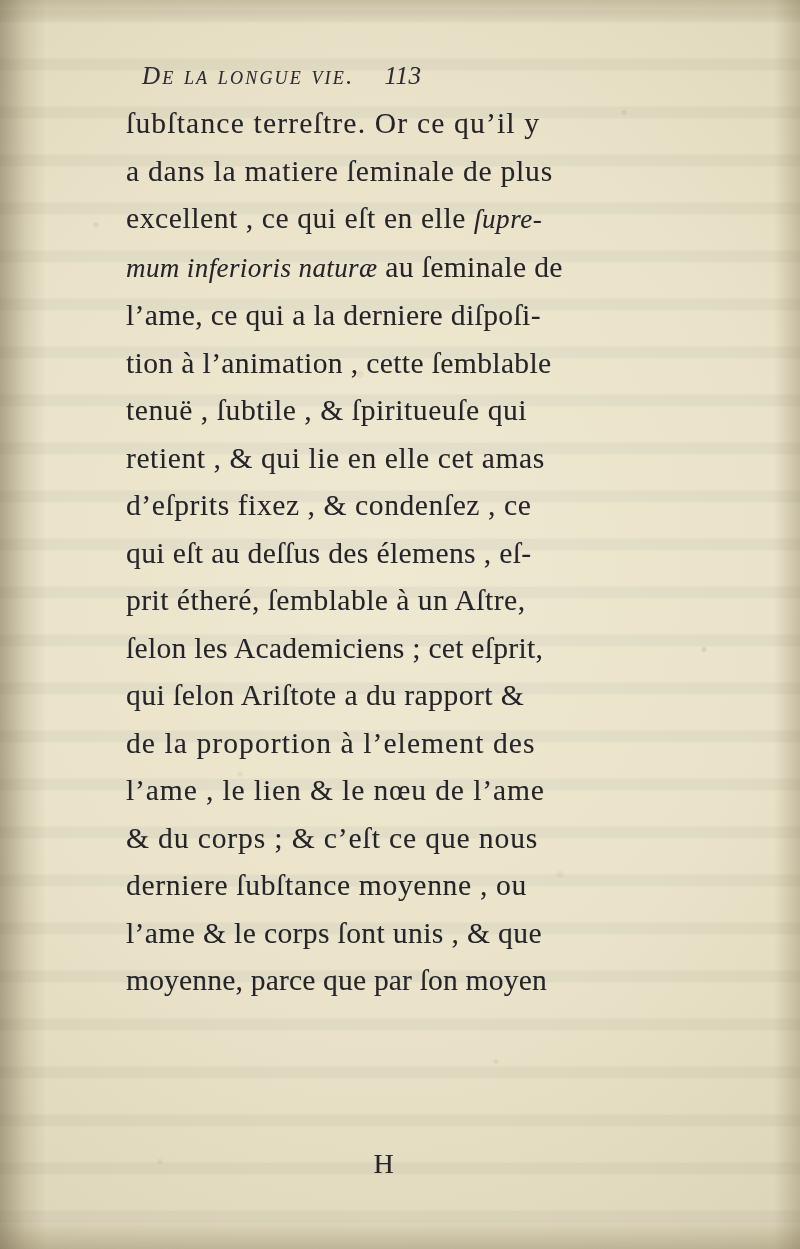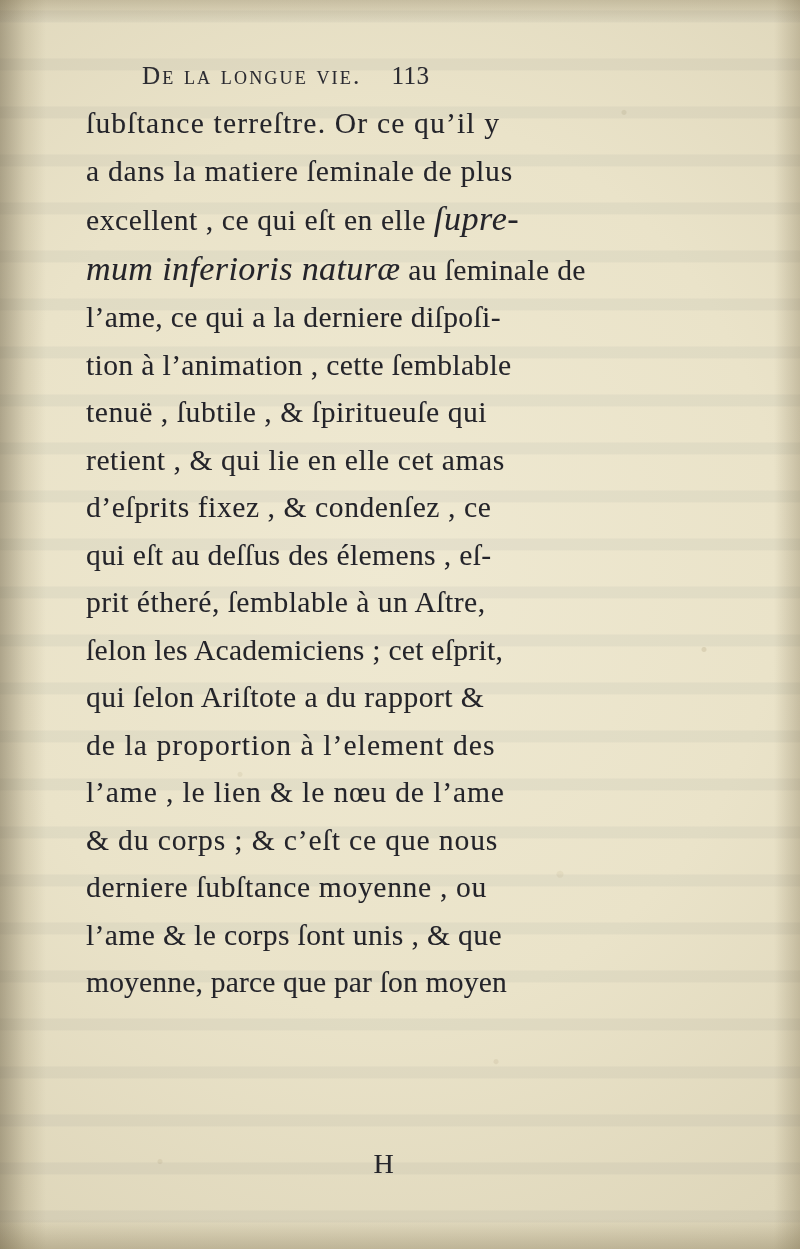--- a/index.html
+++ b/index.html
@@ -101,42 +101,44 @@
     display: flex;
     align-items: baseline;
     justify-content: flex-start;
     font-family: "Liberation Serif", serif;
     font-size: 25px;
     letter-spacing: 2.2px;
     color: #2b2b31;
     padding-left: 56px;
     margin-bottom: 10px;
     white-space: nowrap;
+    font-style: italic;
   }
   #running-head .rh-title {
     font-variant: small-caps;
     text-transform: lowercase;
   }
   #running-head .rh-title::first-letter { text-transform: uppercase; }
   #running-head .rh-page {
     margin-left: 30px;
     font-size: 25px;
     letter-spacing: 0.5px;
   }
 
   .line {
     font-size: 29.5px;
     line-height: 47.5px;
     color: #24242a;
     white-space: nowrap;
     text-rendering: optimizeLegibility;
+    margin-left: 40px;
   }
   .ital {
     font-style: italic;
-    font-size: 34px;
+    font-size: 27px;
   }
 
   #signature {
     position: absolute;
     left: 86px;
     width: 596px;
     top: 1148px;
     text-align: center;
     font-size: 28px;
     color: #25252b;

